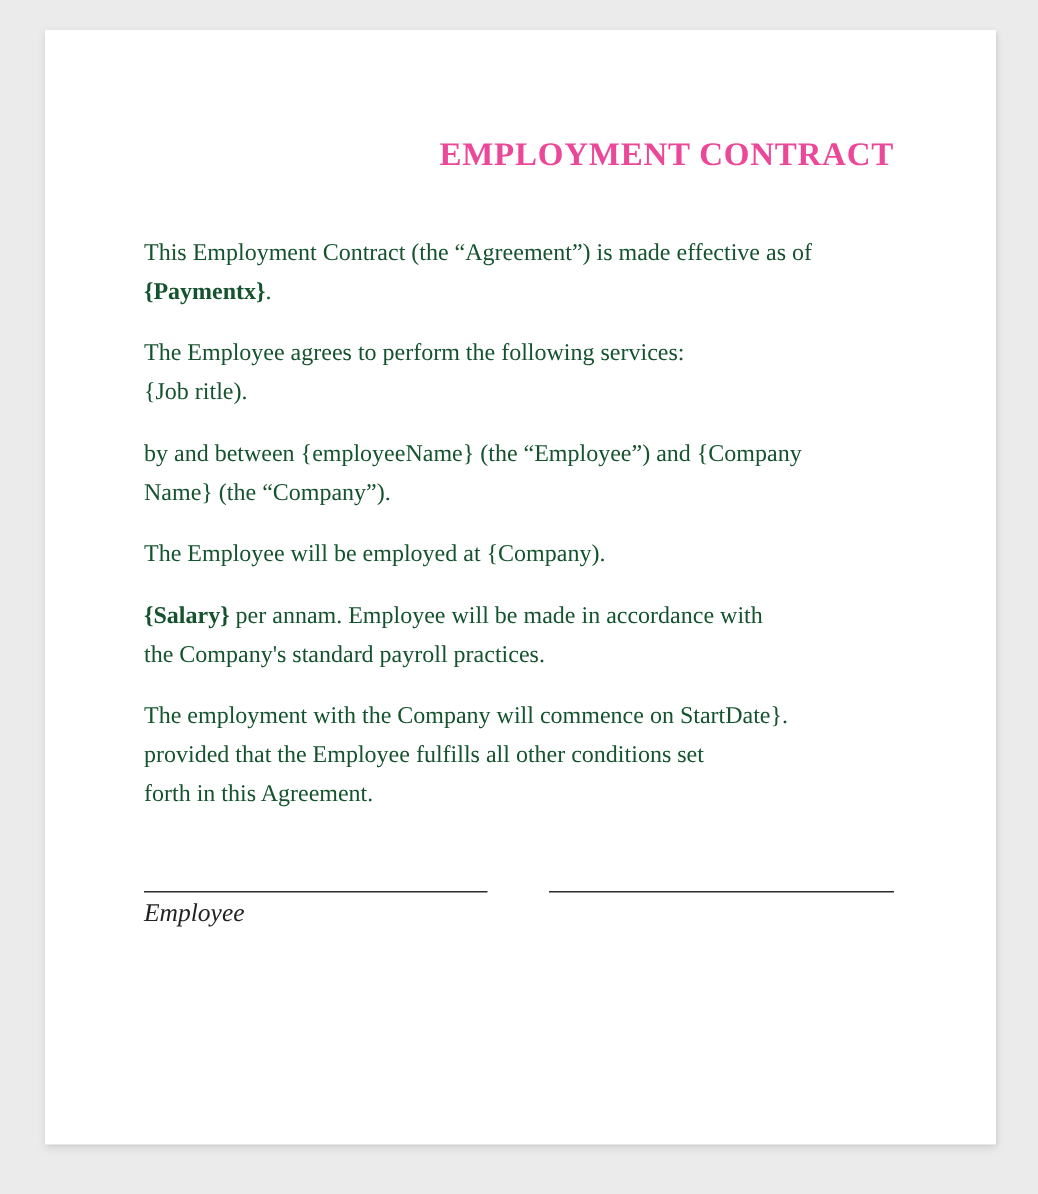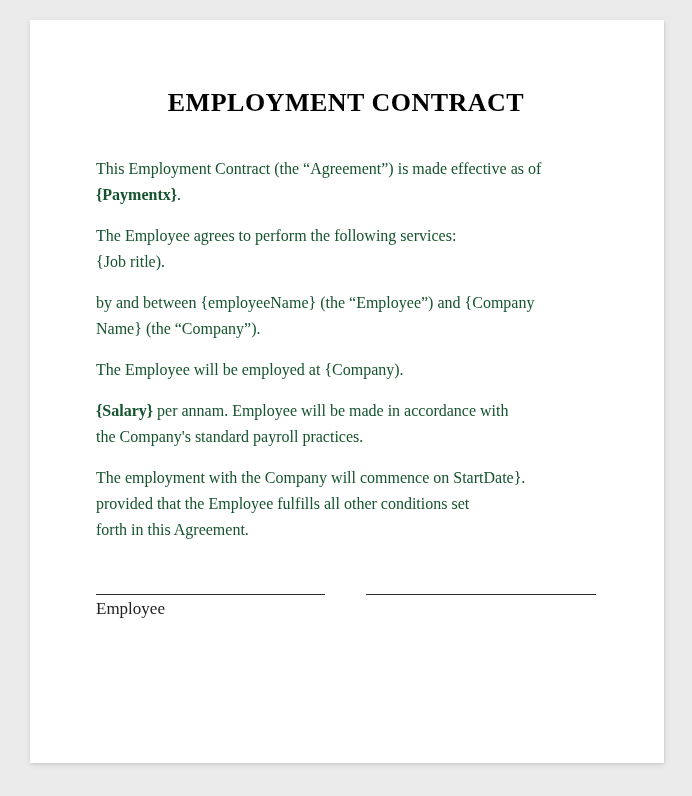--- a/index.html
+++ b/index.html
@@ -23,41 +23,42 @@
     top: 20px;
     width: 634px;
     height: 743px;
     background: #ffffff;
     box-sizing: border-box;
     padding: 70px 68px 0 66px;
     box-shadow: 0 2px 6px rgba(0,0,0,0.10), 1px 1px 2px rgba(0,0,0,0.06);
   }
   .doc-title {
     margin: 0 0 40px 0;
-    text-align: center;
-    font-size: 26px;
+    text-align: right;
+    font-size: 22px;
     line-height: 26px;
     font-weight: bold;
     letter-spacing: 0.5px;
-    color: #000000;
+    color: #ec4899;
   }
   .para {
     margin: 0 0 15px 0;
     font-size: 16px;
     line-height: 26px;
     color: #14532d;
     white-space: pre-line;
   }
   .seg-bold {
     font-weight: bold;
   }
   .signature-section {
     margin-top: 51px;
     display: flex;
     gap: 41px;
+    font-style: italic;
   }
   .sig-block-left  { width: 233px; }
   .sig-block-right { width: 235px; }
   .sig-line {
     border-top: 1.5px solid #2b2b2b;
     height: 0;
   }
   .sig-label {
     margin-top: 3px;
     font-size: 17px;

